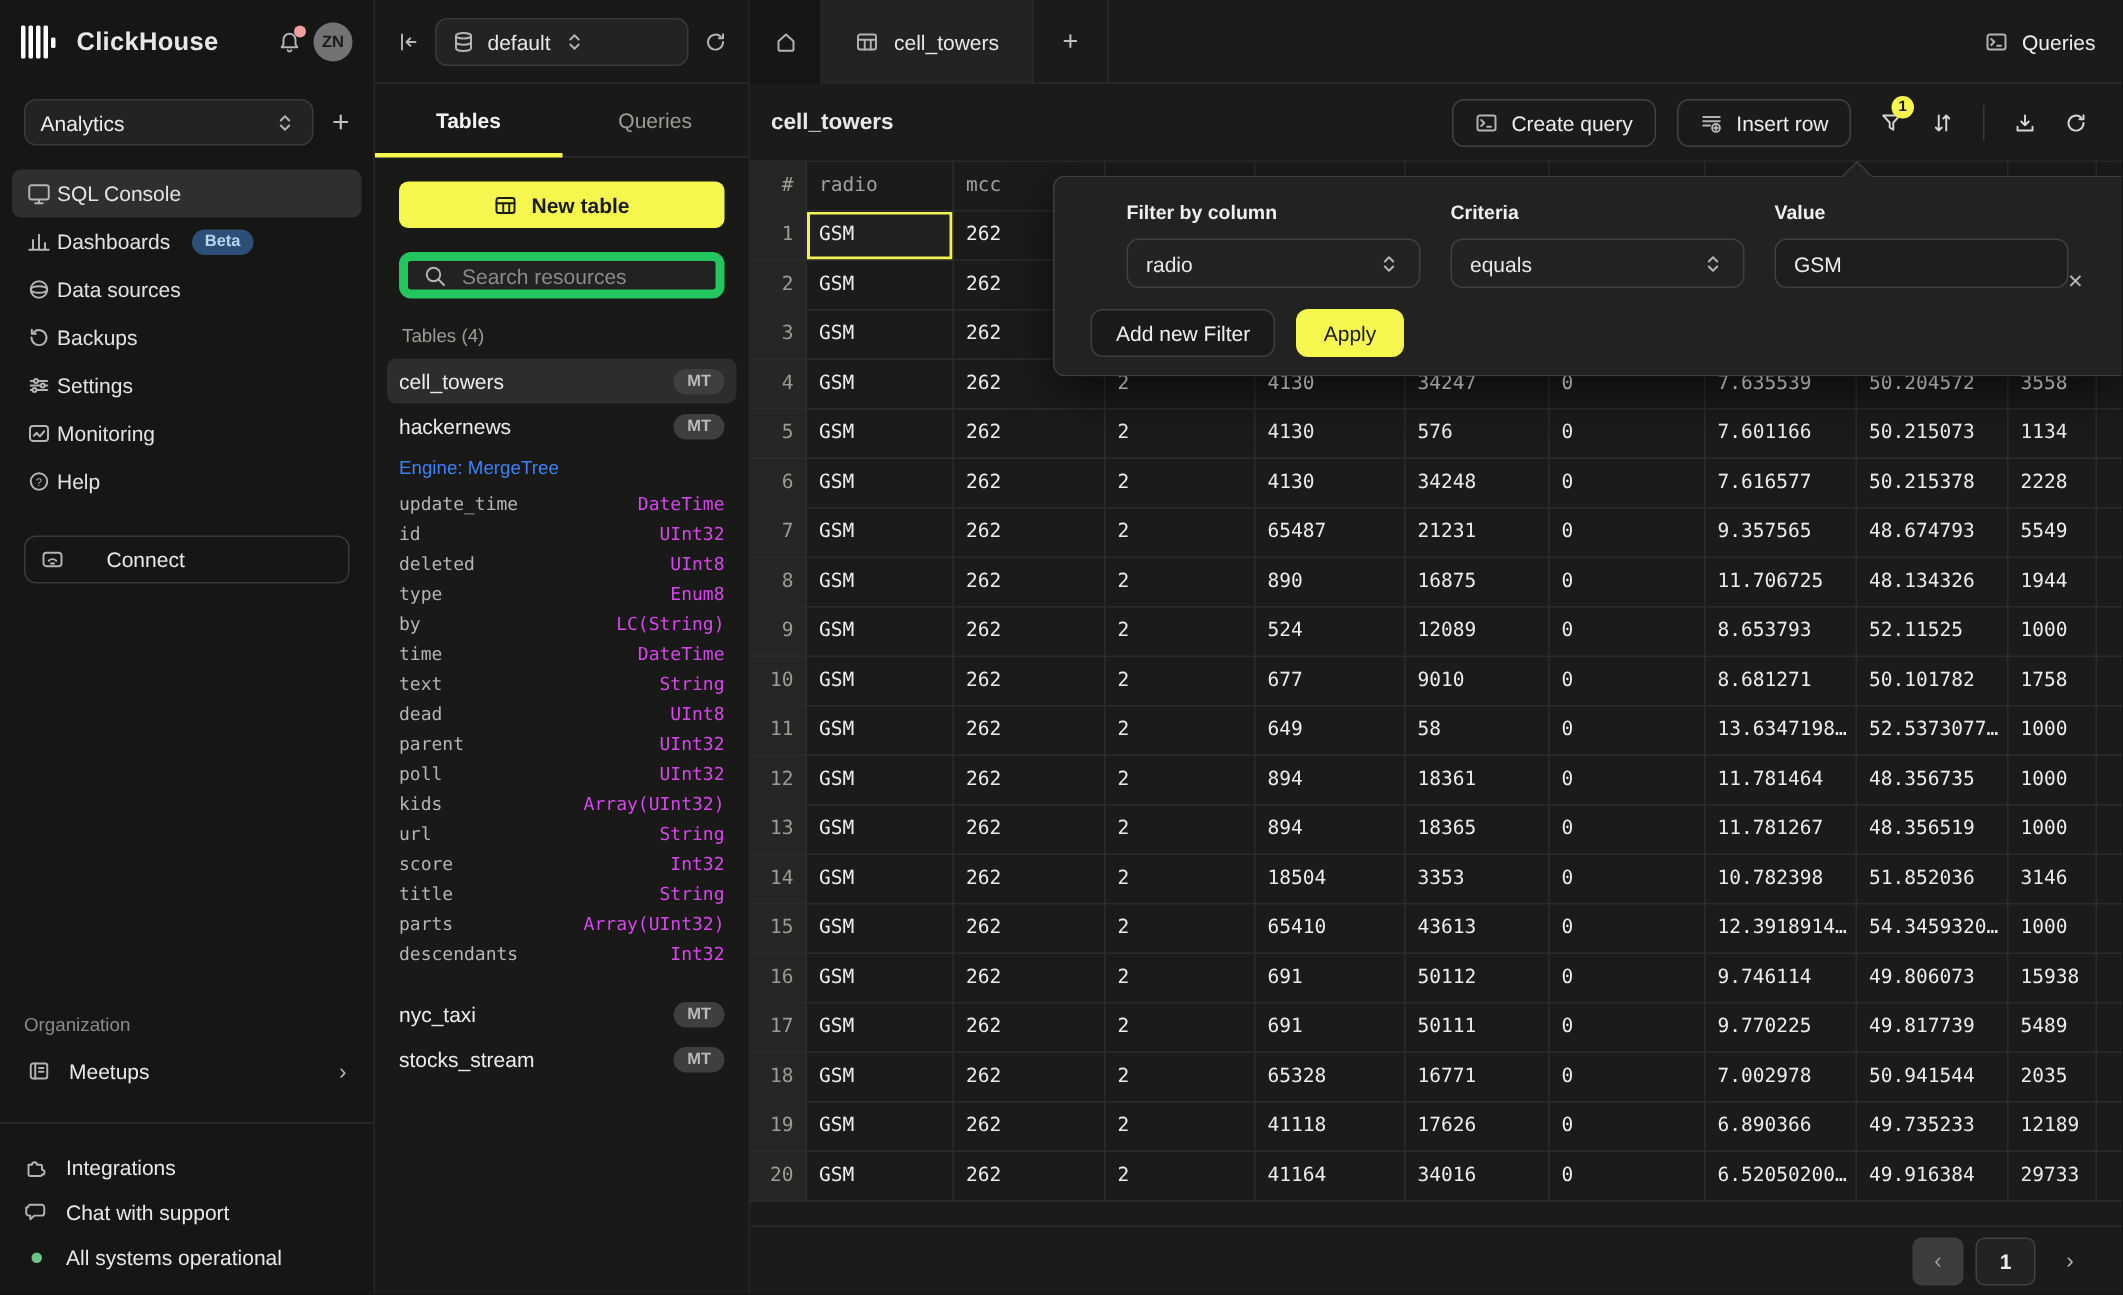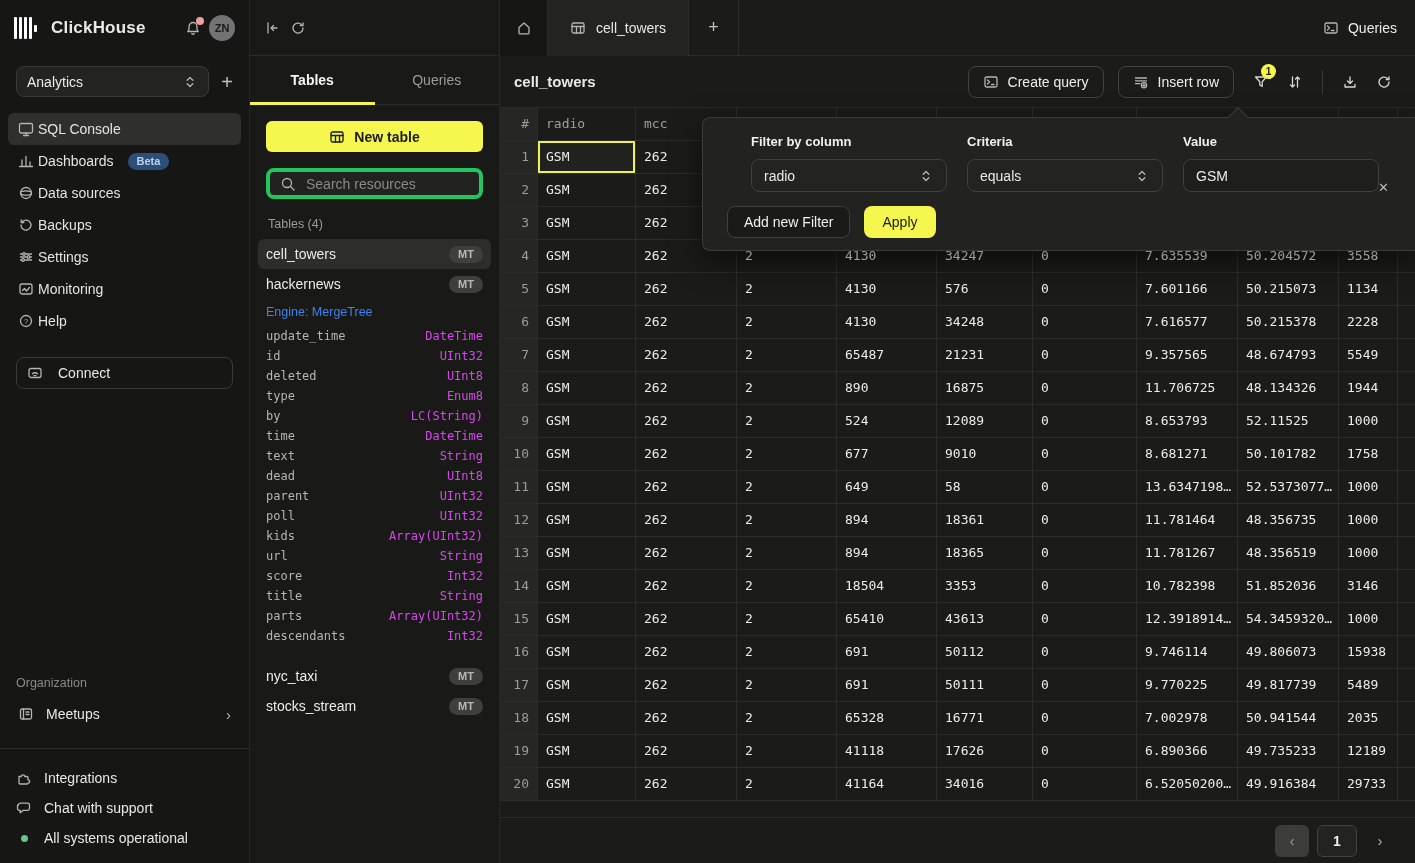--- a/index.html
+++ b/index.html
@@ -24,21 +24,21 @@
   .workspace-row{display:flex;align-items:center;gap:12px;margin:10px 16px 0;}
   .select{display:flex;align-items:center;height:31px;background:#232321;border:1px solid #3a3a38;border-radius:8px;padding:0 10px;gap:8px;}
   .workspace-row .select{flex:1;}
   .select .val{flex:1;color:#ececea;}
   .plus{font-size:20px;color:#c0c0be;line-height:1;}
   .nav{margin-top:16px;padding:0 8px;}
   .nav-item{display:flex;align-items:center;gap:4px;height:32px;padding:0 10px;border-radius:6px;color:#e3e3e1;}
   .nav-item.active{background:#2f2f2d;}
   .pill{font-size:11px;font-weight:700;padding:3px 9px;border-radius:10px;line-height:1;}
   .pill.beta{background:#2d4e76;color:#b8d4f1;margin-left:10px;}
-  .connect-btn{display:flex;align-items:center;gap:15px;height:32px;margin:20px 16px 0;padding:0 10px;
+  .connect-btn{display:flex;align-items:center;gap:28px;height:32px;margin:20px 16px 0;padding:0 10px;
                border:1px solid #3a3a38;border-radius:8px;}
   .sidebar-bottom{position:absolute;left:0;right:0;bottom:10px;}
   .org-label{color:#8a8a88;font-size:12.5px;margin:0 16px 8px;}
   .meetups{display:flex;align-items:center;gap:12px;height:32px;margin:0 8px;padding:0 10px;border-radius:6px;}
   .meetups .chev{margin-left:auto;color:#b4b4b2;font-size:15px;}
   .side-div{height:1px;background:#2a2a28;margin:18px 0 14px;}
   .foot-item{display:flex;align-items:center;gap:12px;height:30px;padding:0 16px;}
   .status-dot{width:7px;height:7px;border-radius:50%;background:#6cc388;margin:0 4px 0 5px;}
 
   
@@ -47,21 +47,21 @@
   .db-select{flex:1;display:flex;align-items:center;gap:8px;height:32px;background:#232321;border:1px solid #3a3a38;border-radius:8px;padding:0 10px;}
   .ex-tabs{display:flex;height:49px;border-bottom:1px solid #2a2a28;}
   .ex-tab{flex:1;display:flex;align-items:center;justify-content:center;color:#9b9b98;position:relative;}
   .ex-tab.active{color:#f4f4f2;font-weight:600;}
   .ex-tab.active:after{content:"";position:absolute;left:0;right:0;bottom:-1px;height:3px;background:#f5f74e;}
   .ex-body{padding:16px;}
   .new-table{display:flex;align-items:center;justify-content:center;gap:9px;height:31px;background:#f5f74e;
              border-radius:6px;color:#1a1a18;font-weight:600;}
   .new-table .icon svg{stroke:#1a1a18;}
   .search-box{display:flex;align-items:center;gap:8px;height:31px;margin-top:16px;background:#222220;
-              border:4px solid #22c55e;border-radius:8px;padding:0 10px;}
+              border:6px solid #22c55e;border-radius:8px;padding:0 10px;}
   .search-box input{background:transparent;border:none;outline:none;color:#ececea;font-family:"Liberation Sans",sans-serif;
                     font-size:14px;width:100%;}
   .search-box input::placeholder{color:#8a8a88;}
   .section-label{color:#9b9b98;font-size:12.5px;margin:18px 0 8px;padding-left:2px;}
   .tbl-item{display:flex;align-items:center;height:30px;padding:0 8px;border-radius:6px;margin:0 -8px;}
   .tbl-item.selected{background:#2d2d2b;}
   .tbl-name{flex:1;color:#ececea;}
   .pill.mt{background:#3f3f3d;color:#b9b9b7;font-weight:600;}
   .engine-line{color:#3b82f6;font-size:12.5px;margin:6px 0 10px;}
   .schema-row{display:flex;height:20px;align-items:flex-start;}
@@ -283,20 +283,35 @@
   </div>
 
   <div class="explorer">
     <div class="ex-top">
       <span class="icon">
         <svg viewBox="0 0 16 16">
             <path d="M4 3v10"></path>
             <path d="M13 8H7M9.5 5.5 7 8l2.5 2.5"></path>
           </svg>
       </span>
+      <div class="db-select">
+        <span class="icon">
+          <svg viewBox="0 0 16 16">
+              <ellipse cx="8" cy="3.8" rx="5" ry="1.8"></ellipse>
+              <path d="M3 3.8v8.4c0 1 2.2 1.8 5 1.8s5-.8 5-1.8V3.8"></path>
+              <path d="M3 8c0 1 2.2 1.8 5 1.8S13 9 13 8"></path>
+            </svg>
+        </span>
+        <span class="val">default</span>
+        <span class="icon">
+          <svg viewBox="0 0 16 16">
+              <path d="M5.2 6.3 8 3.5l2.8 2.8M5.2 9.7 8 12.5l2.8-2.8"></path>
+            </svg>
+        </span>
+      </div>
       <span class="icon">
         <svg viewBox="0 0 16 16">
             <path d="M13 8a5 5 0 1 1-1.5-3.5"></path>
             <path d="M13 2.8v2.7h-2.7"></path>
           </svg>
       </span>
     </div>
 
     <div class="ex-tabs">
       <div class="ex-tab active">

